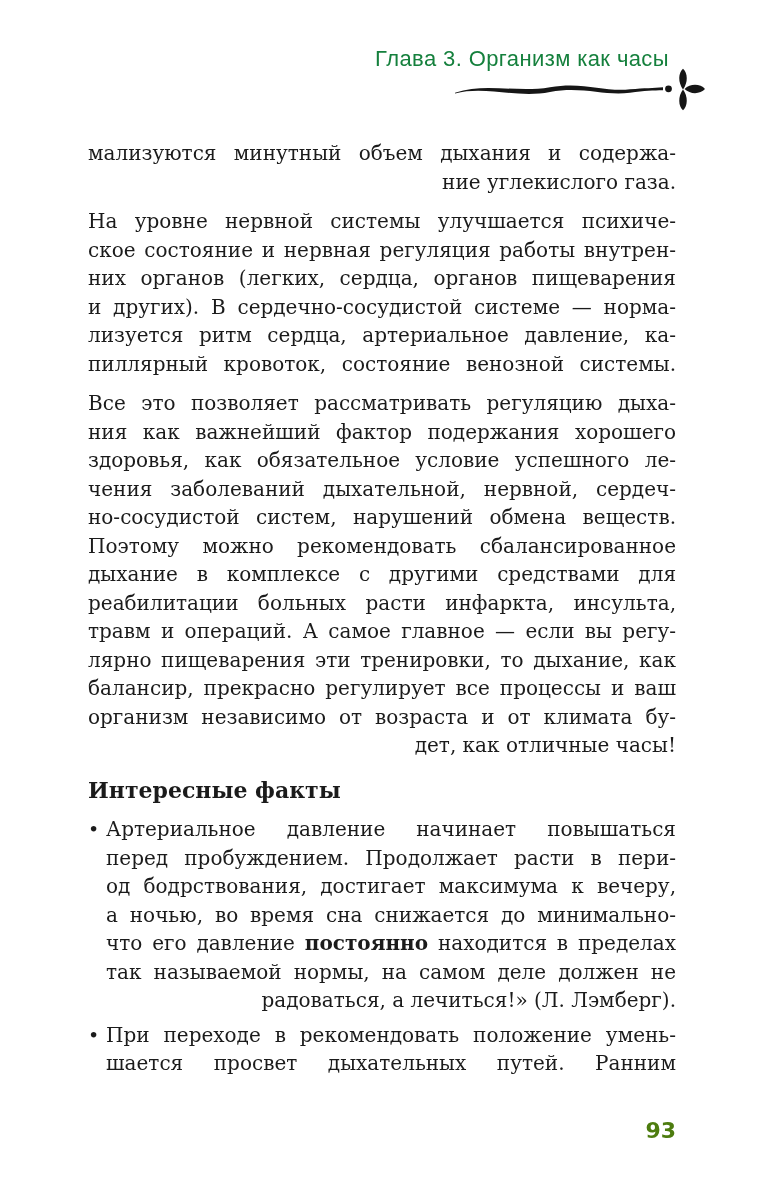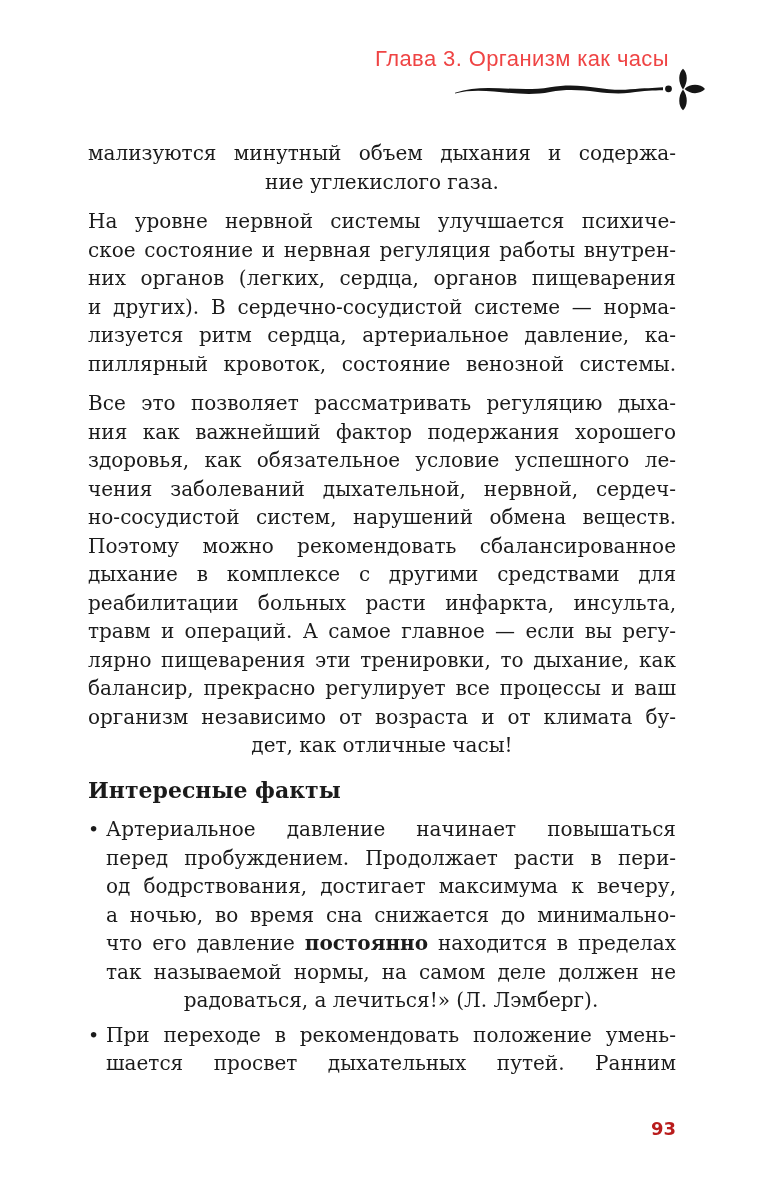--- a/index.html
+++ b/index.html
@@ -10,21 +10,21 @@
     font-family:"DejaVu Serif", serif;
     color:#1b1b1b;
     overflow:hidden;
   }
   .chapter-header{
     position:absolute;
     top:46px;right:94px;
     font-family:"Liberation Sans", sans-serif;
     font-size:22px;
     letter-spacing:0.4px;
-    color:#ef4444;
+    color:#15803d;
     white-space:nowrap;
   }
   .ornament{
     position:absolute;
     left:455px;top:68px;
     width:250px;height:48px;
   }
   .text-column{
     position:absolute;
     left:88px;top:139px;
@@ -33,29 +33,29 @@
     line-height:28.5px;
   }
   .block{margin:0 0 11px 0;}
   .heading{margin-top:16px;font-weight:bold;font-size:22px;}
   .bullet{position:relative;padding-left:18px;margin-bottom:6px;}
   .bullet-marker{
     position:absolute;left:0;top:0;
     width:14px;text-align:left;
     font-size:19px;
   }
-  .line{text-align:center;}
+  .line{text-align:right;}
   .line.jl{text-align:justify;text-align-last:justify;}
   .page-number{
     position:absolute;
     top:1118px;right:87px;
     font-family:"DejaVu Sans", sans-serif;
     font-weight:bold;
-    font-size:18px;
-    color:#b91c1c;
+    font-size:22px;
+    color:#4d7c0f;
   }
 </style>
 </head>
 <body>
 
 <div class="page">
 
   <div class="chapter-header">Глава 3. Организм как часы</div>
 
   <svg class="ornament" viewBox="0 0 250 48" xmlns="http://www.w3.org/2000/svg">

